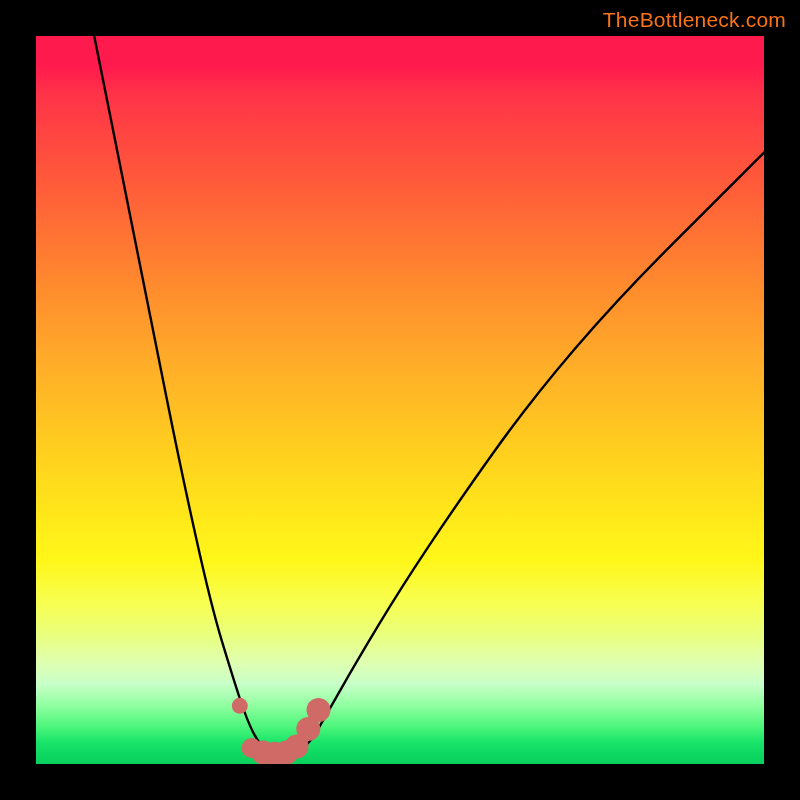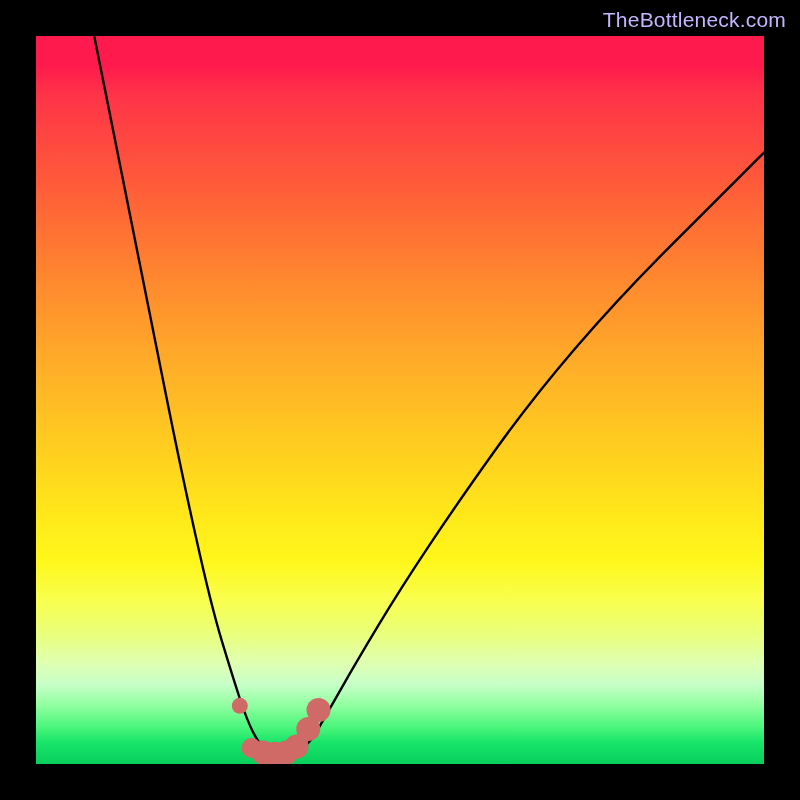--- a/index.html
+++ b/index.html
@@ -54,21 +54,21 @@
     left: 0;
     top: 0;
     width: 728px;
     height: 728px;
   }
 
   .watermark {
     position: absolute;
     top: 8px;
     right: 14px;
-    color: #c4b5fd;
+    color: #f97316;
     font-size: 21px;
     font-weight: 400;
     letter-spacing: 0.2px;
     user-select: none;
     text-align: right;
   }
 </style>
 </head>
 <body>
 

